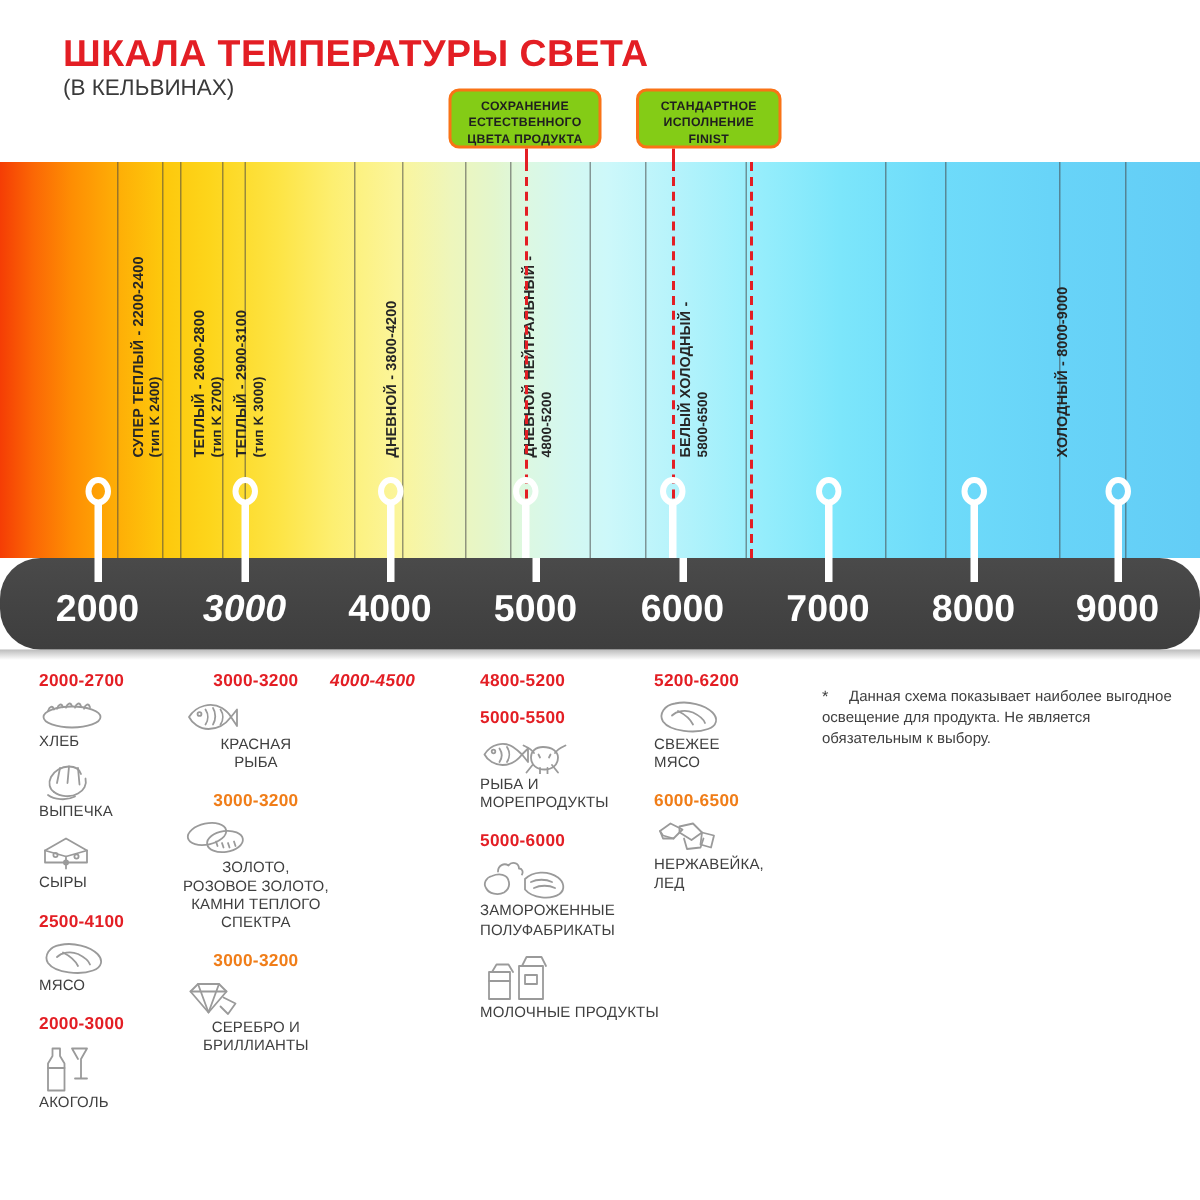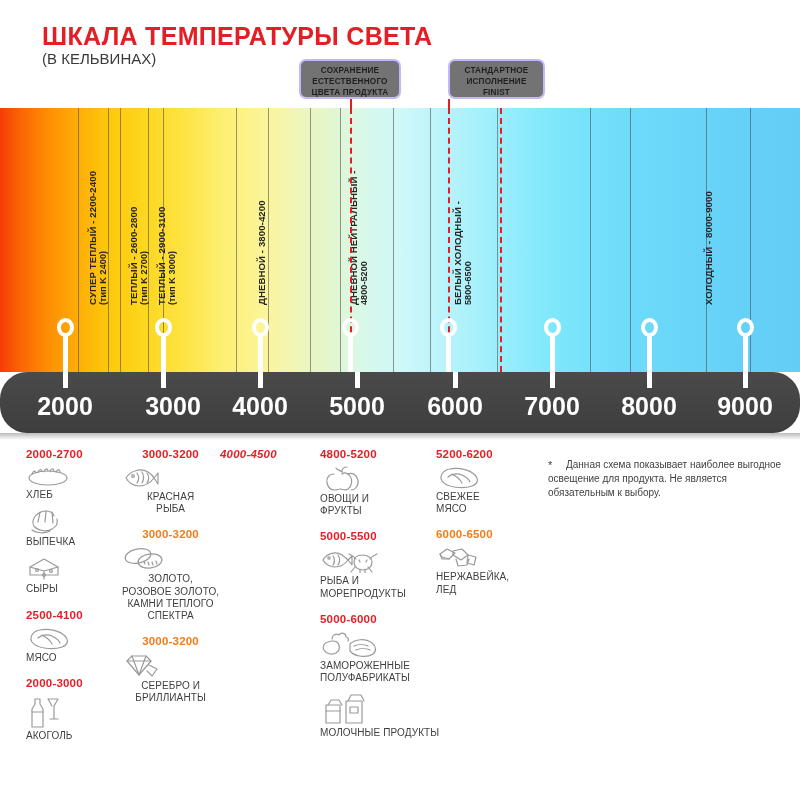--- a/index.html
+++ b/index.html
@@ -18,23 +18,23 @@
     color: #e31e24; white-space: nowrap;
   }
   .subtitle {
     position: absolute; left: 42px; top: 50px;
     font-size: 15px; color: #3a3a3a; white-space: nowrap;
   }
 
   
   .callout {
     position: absolute;
-    border: 2px solid #c4b5fd;
+    border: 2px solid #f97316;
     border-radius: 7px;
-    background: #737373;
+    background: #84cc16;
     text-align: center;
     font-size: 8.2px; font-weight: bold; line-height: 1.32;
     color: #1f1f1f;
     padding: 5px 6px;
     letter-spacing: .2px;
     z-index: 6;
   }
   .callout-stem {
     position: absolute;
     width: 0; border-left: 2px dashed #e31e24;
@@ -162,21 +162,21 @@
   <div class="title">ШКАЛА ТЕМПЕРАТУРЫ СВЕТА</div>
   <div class="subtitle">(В КЕЛЬВИНАХ)</div>
 
   <div id="callouts-layer">
       <div class="callout" style="left: 299px; top: 59px; width: 102px; height: 40px;">
         <div>СОХРАНЕНИЕ</div>
         <div>ЕСТЕСТВЕННОГО</div>
         <div>ЦВЕТА ПРОДУКТА</div>
       </div>
       <div class="callout-stem" style="left: 350px; top: 99px; height: 11px;"></div>
-      <div class="callout" style="left: 448px; top: 59px; width: 97px; height: 40px;">
+      <div class="callout" style="left: 424px; top: 59px; width: 97px; height: 40px;">
         <div>СТАНДАРТНОЕ</div>
         <div>ИСПОЛНЕНИЕ</div>
         <div>FINIST</div>
       </div>
       <div class="callout-stem" style="left: 448px; top: 99px; height: 11px;"></div>
     </div>
 
   <div class="band-wrap">
     <div class="band"></div>
     <div id="band-seps">
@@ -245,21 +245,21 @@
           <span class="stem"></span>
         </div>
       </div>
   </div>
 
   <div class="darkbar">
     <div id="ticks">
         <div class="tickmark" style="left: 63px;"></div>
         <div class="ticklabel" style="left: 65px;">2000</div>
         <div class="tickmark" style="left: 161px;"></div>
-        <div class="ticklabel" style="left: 173px;">3000</div>
+        <div class="ticklabel" style="left: 163px; font-style: italic;">3000</div>
         <div class="tickmark" style="left: 258px;"></div>
         <div class="ticklabel" style="left: 260px;">4000</div>
         <div class="tickmark" style="left: 355px;"></div>
         <div class="ticklabel" style="left: 357px;">5000</div>
         <div class="tickmark" style="left: 453px;"></div>
         <div class="ticklabel" style="left: 455px;">6000</div>
         <div class="tickmark" style="left: 550px;"></div>
         <div class="ticklabel" style="left: 552px;">7000</div>
         <div class="tickmark" style="left: 647px;"></div>
         <div class="ticklabel" style="left: 649px;">8000</div>
@@ -376,30 +376,20 @@
         </div>
       </div>
       <div class="col" style="left: 220px; font-style: italic;">
         <div class="grp">
           <div class="grp-head red">4000-4500</div>
         </div>
       </div>
       <div class="col" style="left: 320px;">
         <div class="grp">
           <div class="grp-head red">4800-5200</div>
-          <div class="item">
-            <div>
-              <svg width="44" height="26" viewBox="0 0 44 26" fill="none" stroke="#9a9a9a" stroke-width="1.2" stroke-linecap="round" stroke-linejoin="round">
-                <path d="M14 9c-5 0-8 4-7 9 1 4 4 7 8 7 2 0 3-1 5-1 3 0 5 2 8 0 4-3 5-9 2-13-2-3-6-4-8-2"></path>
-                <path d="M22 7c0-3 2-5 5-5M22 7c-2-2-5-2-6-4"></path>
-                <path d="M28 9c4-2 9 1 10 6 1 6-3 10-7 10"></path>
-              </svg>
-            </div>
-            <div class="item-label">ОВОЩИ И<br>ФРУКТЫ</div>
-          </div>
         </div>
         <div class="grp">
           <div class="grp-head red">5000-5500</div>
           <div class="item">
             <div>
               <svg width="62" height="26" viewBox="0 0 62 26" fill="none" stroke="#9a9a9a" stroke-width="1.2" stroke-linecap="round" stroke-linejoin="round">
                 <path d="M3 13c4-7 13-9 19-5 3 2 5 4 6 5-3 4-7 7-13 7-5 0-10-3-12-7z"></path>
                 <path d="M28 13l4-4v9l-4-5z"></path>
                 <circle cx="9" cy="11" r="1.2"></circle>
                 <path d="M13 9c2 3 2 6 0 9M18 8c2 3 2 7 0 10"></path>

